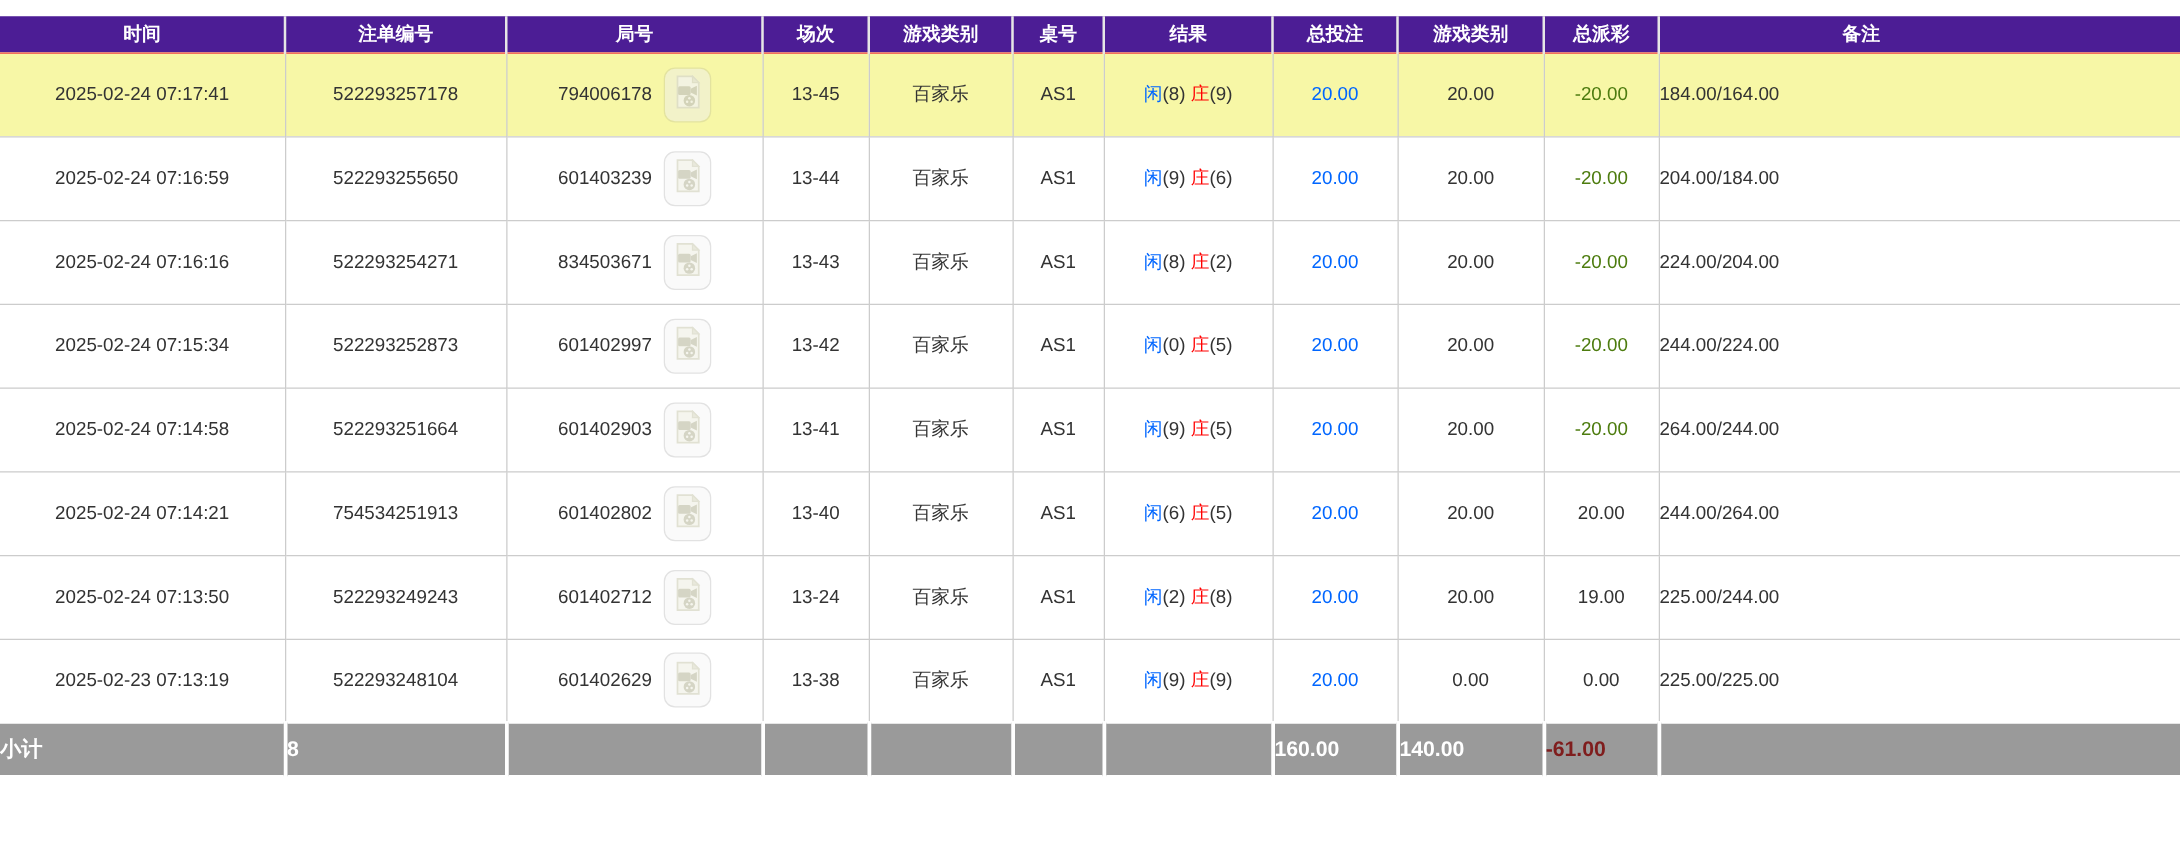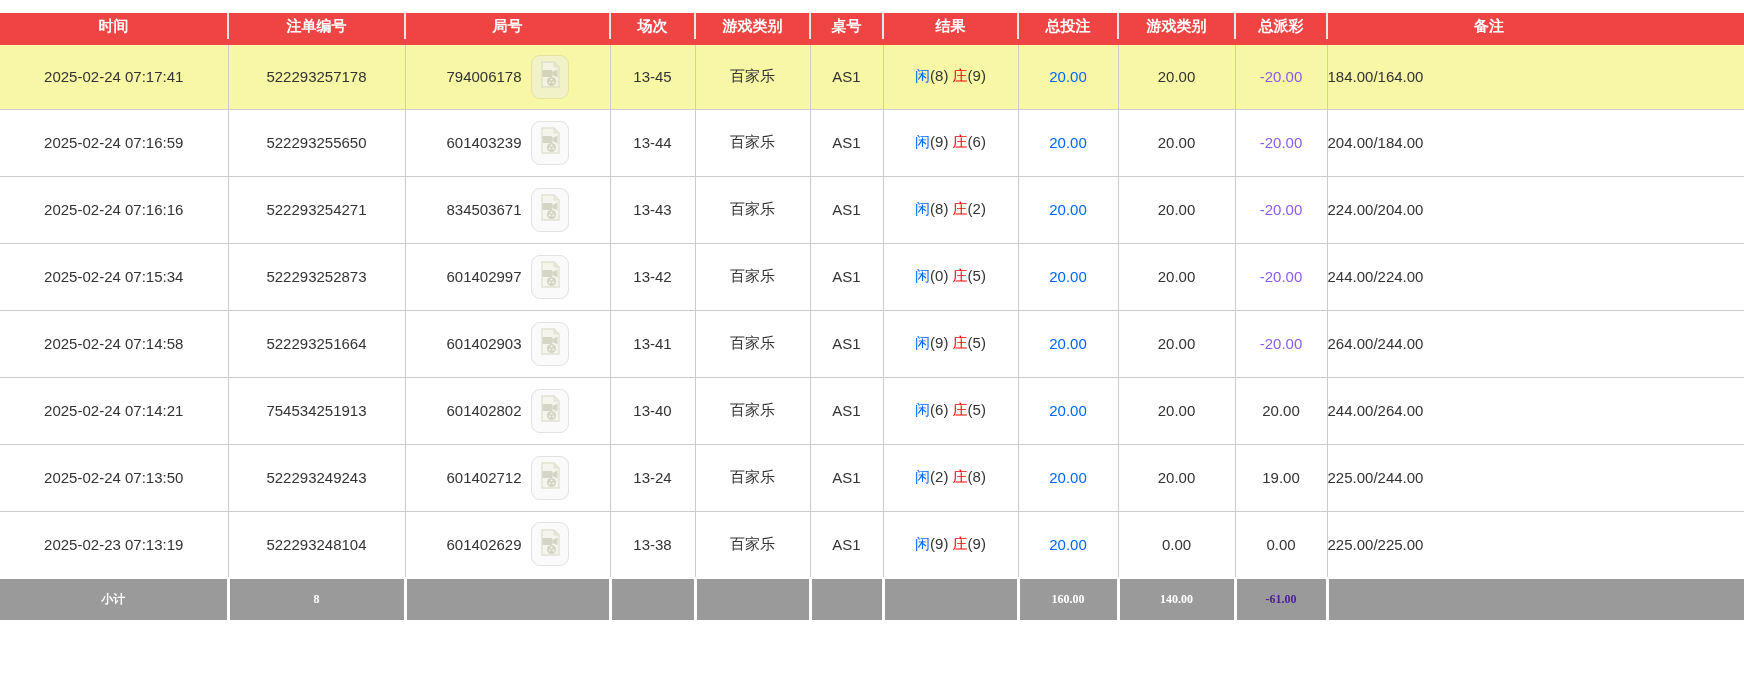--- a/index.html
+++ b/index.html
@@ -11,43 +11,43 @@
   }
   table {
     width: 1744px;
     border-collapse: collapse;
     table-layout: fixed;
     font-size: 15px;
     color: #333;
   }
   
   thead th {
-    background: #ef4444;
+    background: #4c1d95;
     color: #ffffff;
     font-weight: bold;
     height: 29px;
     text-align: center;
     border-right: 2px solid #e6e6e6;
-    border-bottom: 6px solid #ef4444;
+    border-bottom: 1px solid #ef4444;
   }
   thead th:last-child { border-right: none; text-align: right; padding-right: 240px; }
   
   tbody td {
     height: 67px;
     text-align: center;
     border: 1px solid #cccccc;
     background: #ffffff;
     vertical-align: middle;
   }
   tbody td:first-child { border-left: none; }
   tbody td:last-child  { border-right: none; }
   tbody tr.hl td { background: #f7f7a6; }
   td.remark { text-align: left; padding-right: 240px; }
   .blue { color: #0066ff; }
-  .red  { color: #8b5cf6; }
+  .red  { color: #4d7c0f; }
   .dark { color: #333333; }
   
   .round-wrap {
     display: flex;
     align-items: center;
     justify-content: center;
     gap: 9px;
   }
   .video-btn {
     width: 38px;
@@ -65,31 +65,29 @@
   .video-btn svg { opacity: 0.75; }
   
   .res-player { color: #0066ff; }
   .res-banker { color: #ff0000; }
   .res-score  { color: #333333; }
   
   tfoot td {
     height: 43px;
     background: #9a9a9a;
     color: #ffffff;
-    text-align: center;
     border: 2px solid #ffffff;
     border-left-width: 3px;
     border-right-width: 3px;
     font-weight: bold;
-    font-size: 12px;
-    font-family: Liberation Serif, serif;
+    font-size: 17px;
   }
   tfoot td:first-child { border-left: none; }
   tfoot td:last-child { border-right: none; }
-  tfoot td.red { color: #4c1d95; }
+  tfoot td.red { color: #7f1d1d; }
 </style>
 </head>
 <body>
 
 <table>
   <colgroup>
     <col style="width:228px">
       <col style="width:177px">
       <col style="width:205px">
     <col style="width:85px">

